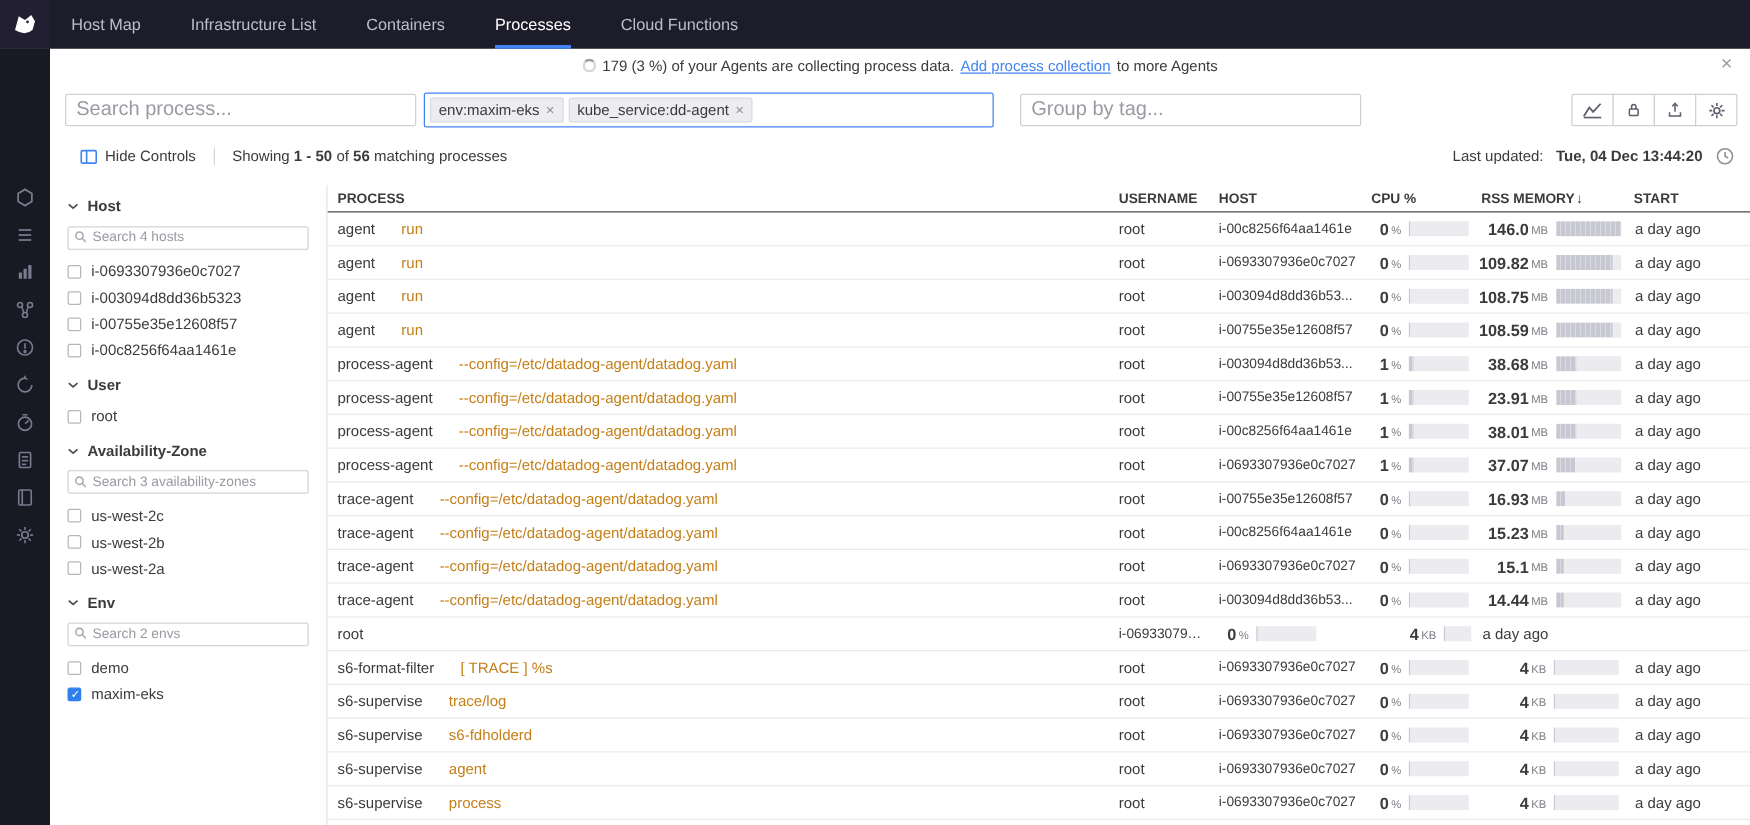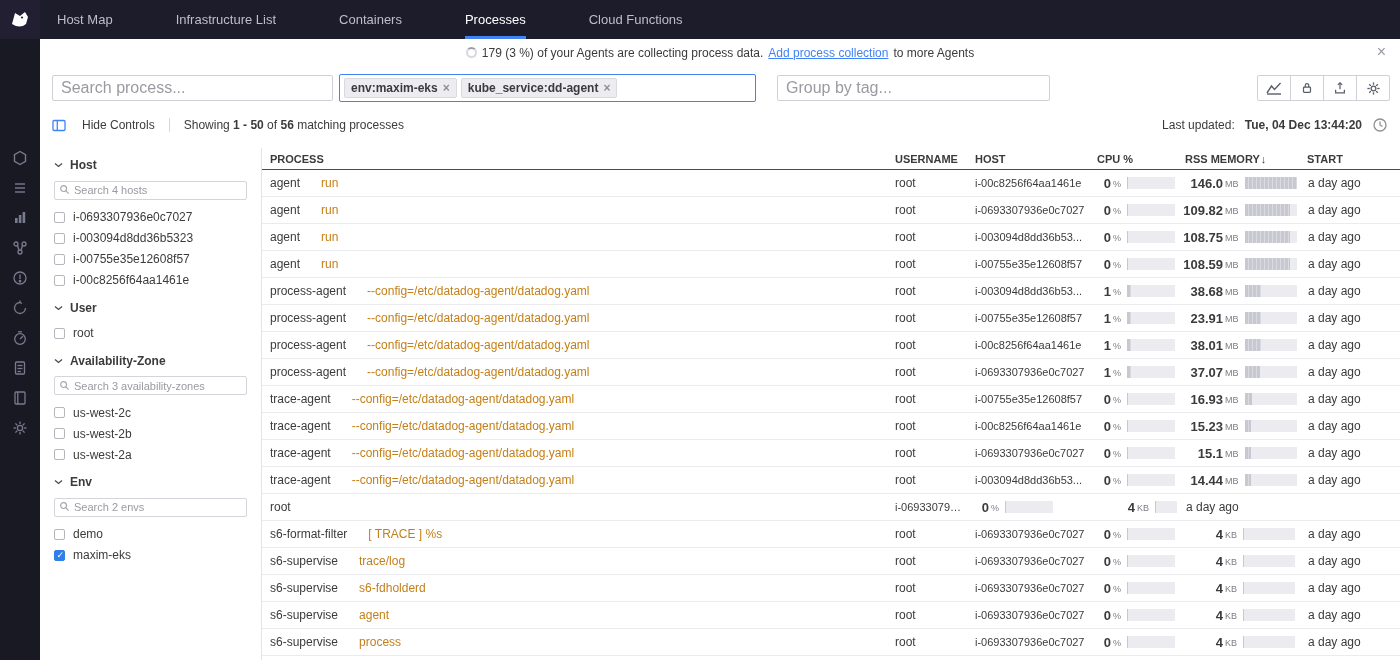--- a/index.html
+++ b/index.html
@@ -2,21 +2,21 @@
 <html><head>
 <meta charset="utf-8">
 <style>
   * { margin:0; padding:0; box-sizing:border-box; }
   html,body { width:1400px; height:660px; overflow:hidden; background:#fff;
               font-family:"Liberation Sans", sans-serif; color:#3b3b3b; }
 
   
   .topnav { position:absolute; left:0; top:0; width:1400px; height:39px;
             background:#1d1c2b; display:flex; align-items:center;
-            padding-left:57px; gap:63px; z-index:4; }
+            padding-left:57px; gap:40px; z-index:4; }
   .nav-item { font-size:13px; color:#bcbfca; height:39px; line-height:39px;
               white-space:nowrap; cursor:pointer; }
   .nav-item.active { color:#fff; box-shadow: inset 0 -3px 0 #4283f4; }
 
   .logo-box { position:absolute; left:0; top:0; width:40px; height:39px;
               background:#221f33; z-index:6; display:flex; align-items:center;
               justify-content:center; }
 
   
   .leftstrip { position:absolute; left:0; top:39px; width:40px; height:621px;
@@ -36,40 +36,40 @@
   .banner-close { position:absolute; right:14px; top:2px; font-size:16px;
                   color:#9a9aa2; cursor:pointer; line-height:22px; }
 
   
   .filter-row { position:absolute; left:40px; top:72px; right:0; height:32px;
                 display:flex; align-items:center; padding:0 10px 0 12px; }
   .txt-input { height:26px; border:1px solid #cfd0d6; border-radius:2px;
                padding:0 8px; font-size:16px; color:#3b3b3b; outline:none; }
   .txt-input::placeholder, .facet-search input::placeholder { color:#9a9aa2; }
   .search-process { width:281px; }
-  .tagbox { margin-left:6px; width:417px; height:28px; border:1px solid #4283f4;
+  .tagbox { margin-left:6px; width:456px; height:28px; border:1px solid #4283f4;
             border-radius:2px; display:flex; align-items:center; padding:4px 4px;
-            gap:4px; background:#fff;font-weight:bold; }
+            gap:4px; background:#fff; }
   .pill { background:#ececf1; border:1px solid #d9d9df; border-radius:2px;
           height:20px; display:flex; align-items:center; padding:0 6px;
           font-size:12px; color:#3b3b3b; gap:5px; white-space:nowrap; }
   .pill .x { color:#8f8f96; font-size:12px; cursor:pointer; }
   .groupby { margin-left:21px; width:273px; }
   .icon-group { margin-left:auto; display:flex; }
   .icon-btn { width:34px; height:26px; border:1px solid #cfd0d6; background:#fff;
               display:flex; align-items:center; justify-content:center;
               margin-left:-1px; cursor:pointer; }
   .icon-btn:first-child { border-radius:2px 0 0 2px; }
   .icon-btn:last-child  { border-radius:0 2px 2px 0; }
 
   
   .controls-row { position:absolute; left:40px; top:112px; right:0; height:26px;
                   display:flex; align-items:center; padding:0 12px;
                   font-size:12px; color:#3b3b3b; }
-  .hide-controls { display:flex; align-items:center; gap:16px; cursor:pointer; }
+  .hide-controls { display:flex; align-items:center; gap:6px; cursor:pointer;margin-left:12px; }
   .vdiv { width:1px; height:14px; background:#d5d5da; margin:0 14px; }
   .bold { font-weight:bold; }
   .controls-right { margin-left:auto; display:flex; align-items:center; gap:10px; }
 
   
   .main { position:absolute; left:40px; top:148px; right:0; bottom:0;
           display:flex; }
 
   
   .facets { width:222px; border-right:1px solid #e4e4e8; padding:4px 14px 0 14px;

